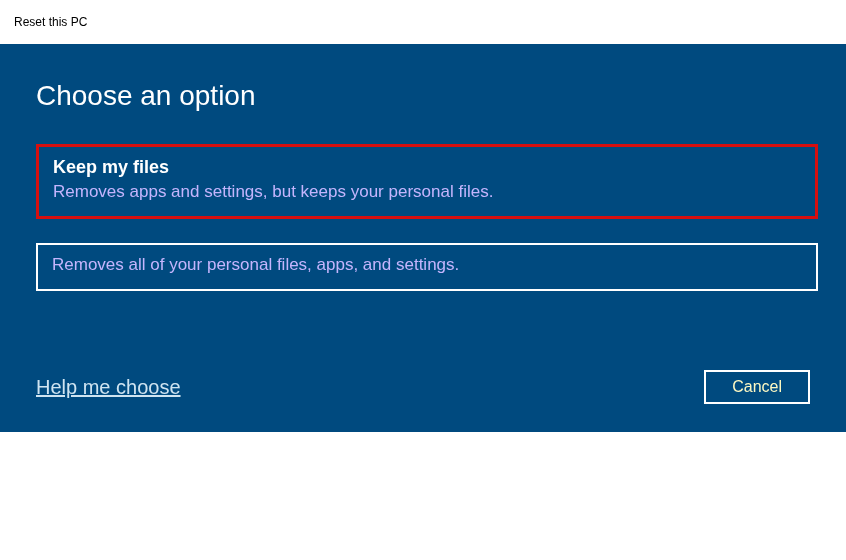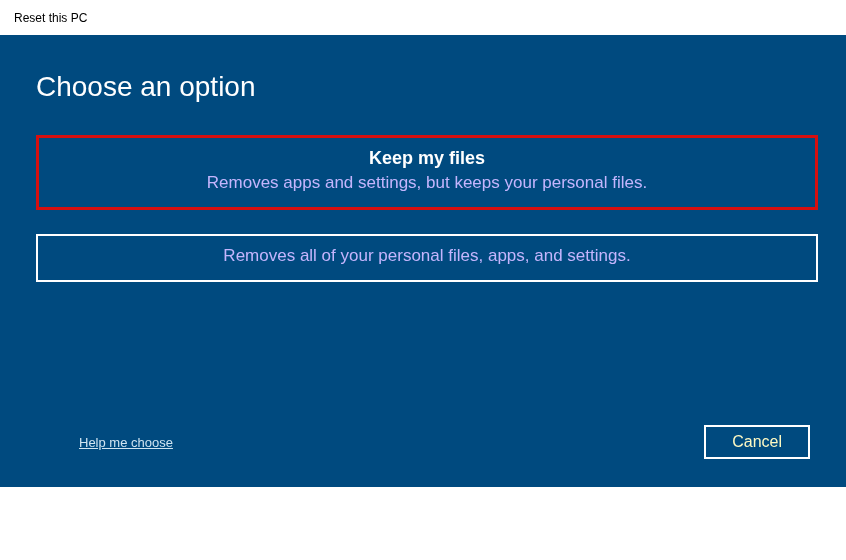--- a/index.html
+++ b/index.html
@@ -4,41 +4,41 @@
   <style>
     * { margin: 0; padding: 0; box-sizing: border-box; }
     body {
       width: 846px;
       height: 560px;
       font-family: "Segoe UI", Tahoma, sans-serif;
       background: #fff;
       overflow: hidden;
     }
     .window-title-bar {
-      height: 35px;
+      height: 44px;
       display: flex;
       align-items: center;
       padding-left: 14px;
       background: #fff;
       font-size: 12px;
       color: #000;
     }
     .main-panel {
       background: #004a7f;
-      height: 452px;
+      height: 388px;
       padding: 36px 28px 24px 36px;
       position: relative;
       color: #fff;
     }
     .page-title {
       font-size: 28px;
       font-weight: 400;
       margin-bottom: 32px;
     }
-    .option-list { display: flex; flex-direction: column; gap: 24px; text-align: center; }
+    .option-list { display: flex; flex-direction: column; gap: 24px; }
     .option {
       border: 2px solid #fff;
       padding: 10px 14px 14px 14px;
       cursor: pointer;
     }
     .option.highlight {
       border: 3px solid #d60f0f;
     }
     .option-title {
       font-size: 18px;
@@ -54,24 +54,23 @@
       position: absolute;
       left: 36px;
       right: 36px;
       bottom: 28px;
       display: flex;
       align-items: center;
       justify-content: space-between;
     }
     .help-link {
       color: #cfe4f1;
-      font-size: 13px;
+      font-size: 20px;
       text-decoration: underline;
       cursor: pointer;
-      margin-left: 43px;
     }
     .cancel-btn {
       border: 2px solid #fff;
       background: transparent;
       color: #fef9c3;
       font-size: 16px;
       padding: 6px 26px;
       cursor: pointer;
       font-family: inherit;
     }

